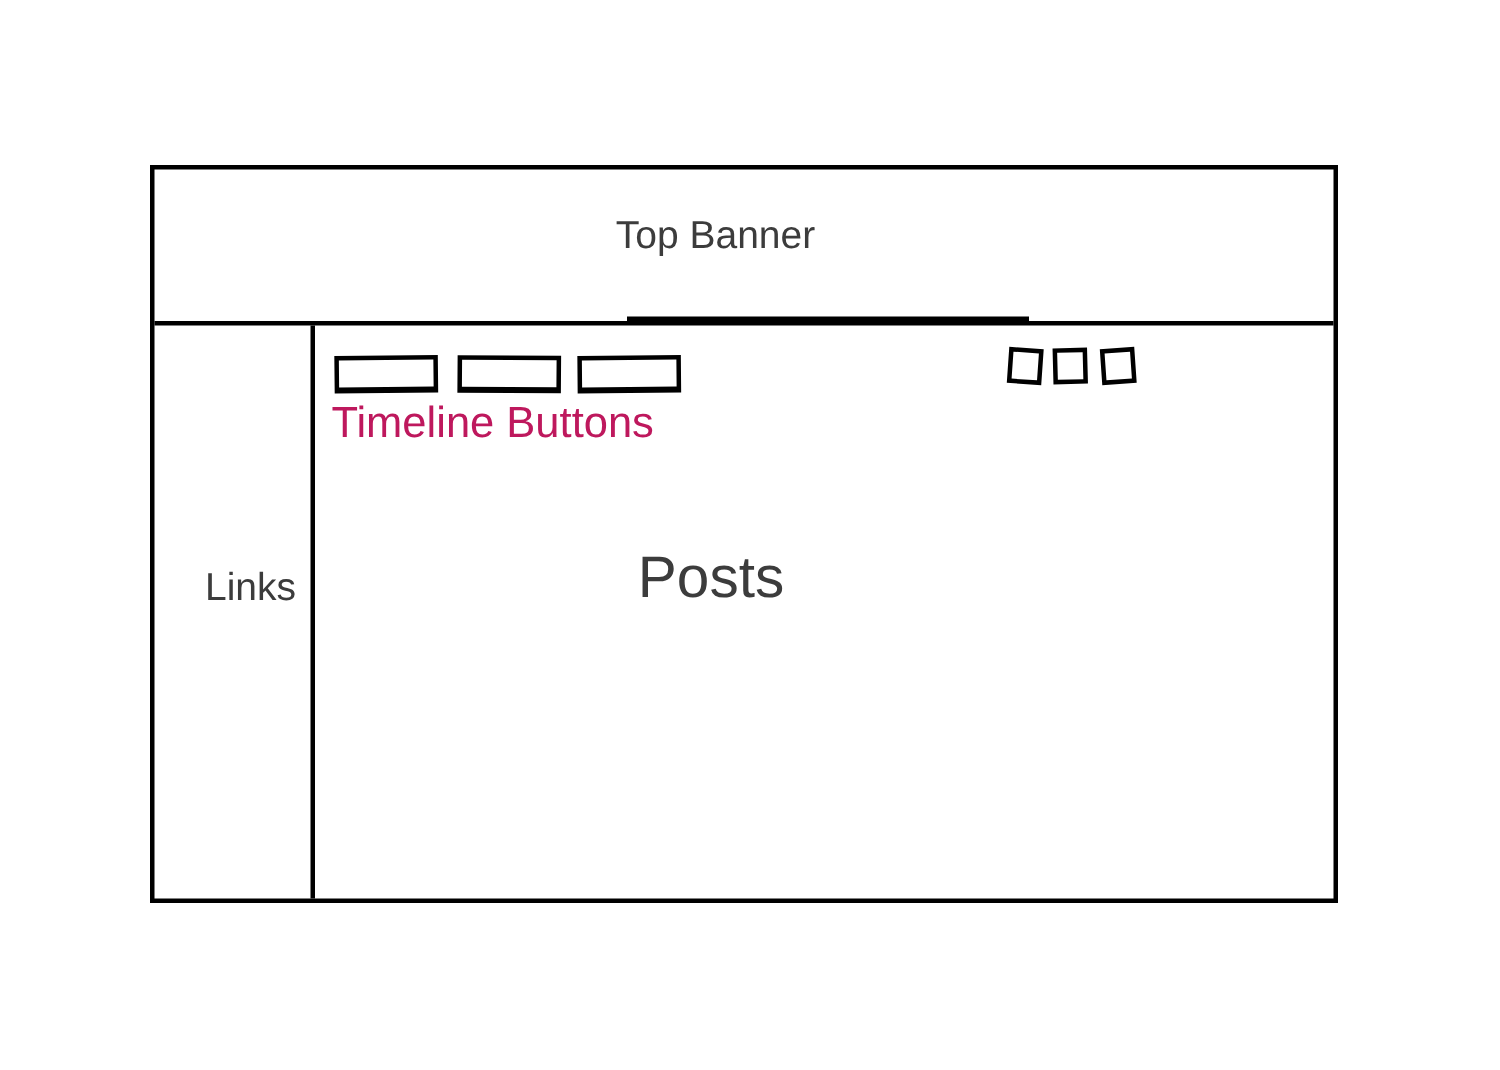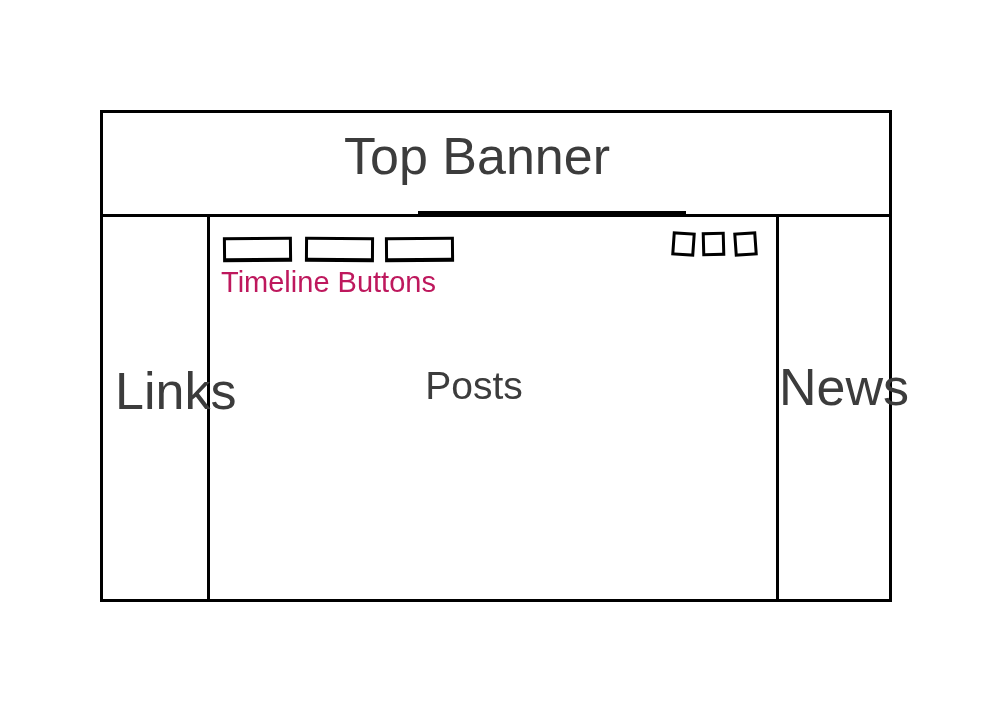--- a/index.html
+++ b/index.html
@@ -32,21 +32,21 @@
     top: 0;
     width: 100%;
     height: 104px;
     border-bottom: 3px solid #000;
     box-sizing: border-box;
     display: flex;
     align-items: center;
     justify-content: center;
   }
   .h-label {
-    font-size: 52px;
+    font-size: 26px;
     line-height: 44px;
     color: #3c3c3c;
     white-space: nowrap;
   }
   .banner-text {
     transform: translateX(-19px);
     padding-bottom: 16px;
   }
   
   .sketch-line {
@@ -149,23 +149,20 @@
 
     <div class="banner">
       <span class="h-label banner-text">Top Banner</span>
     </div>
     <div class="sketch-line"></div>
 
     <div class="col-left">
       <span class="h-label side-label links-text">Links</span>
     </div>
 
-    <div class="col-right">
-      <span class="h-label side-label news-text">News</span>
-    </div>
 
     <div class="main">
       <div class="tl-btn tl1"></div>
       <div class="tl-btn tl2"></div>
       <div class="tl-btn tl3"></div>
       <span class="caption tl-caption">Timeline Buttons</span>
 
       <div class="ac-btn ac1"></div>
       <div class="ac-btn ac2"></div>
       <div class="ac-btn ac3"></div>

